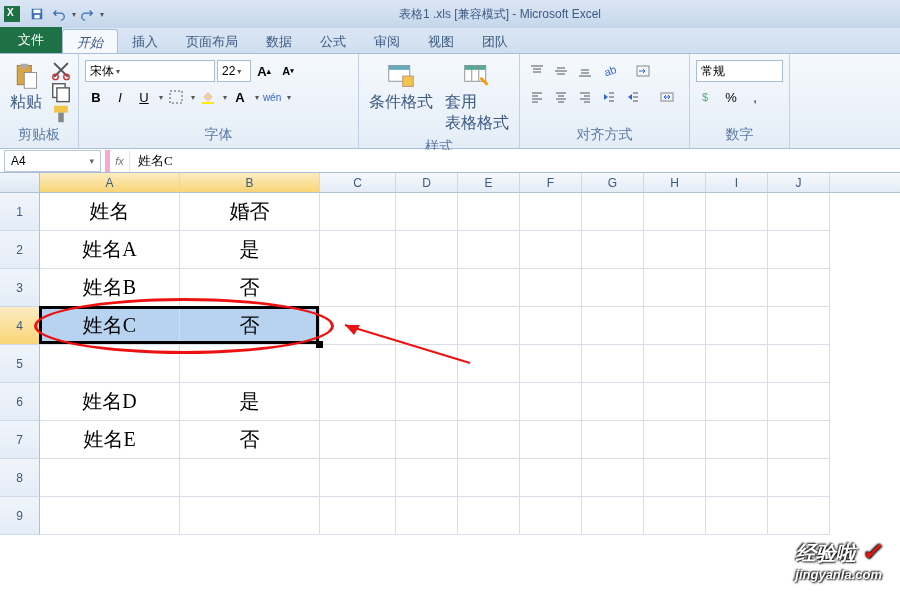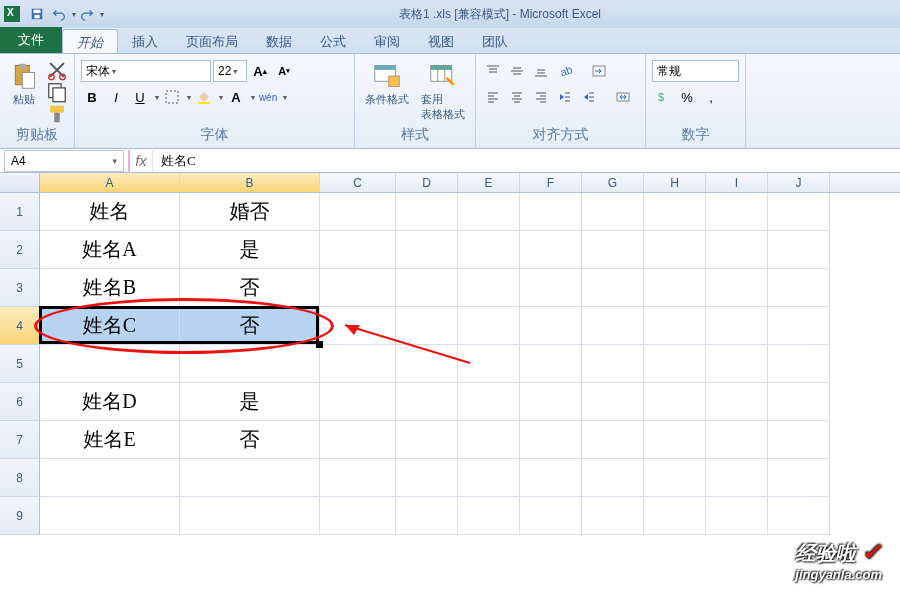--- a/index.html
+++ b/index.html
@@ -20,38 +20,38 @@
 .tab.active { background: #f5f9fd; border: 1px solid #a8bdd8; border-bottom: none; border-radius: 3px 3px 0 0; font-style: italic; }
 
 
 .ribbon { height: 95px; background: linear-gradient(#f5f9fd, #e4edf7); border-bottom: 1px solid #a8bdd8; display: flex; }
 .group { border-right: 1px solid #c0d0e6; padding: 2px 6px; display: flex; flex-direction: column; height: 100%; }
 .group-label { font-size: 14px; color: #5b7aa5; text-align: center; padding: 2px 0; margin-top: auto; }
 .group-content { display: flex; align-items: flex-start; gap: 4px; flex: 1; padding-top: 4px; }
 
 .big-btn { display: flex; flex-direction: column; align-items: center; padding: 2px 4px; cursor: pointer; }
 .big-btn-icon { width: 28px; height: 28px; }
-.big-btn-label { font-size: 11px; color: #3c5a82; margin-top: 2px; }
+.big-btn-label { font-size: 16px; color: #3c5a82; margin-top: 2px; }
 
 .small-btns { display: flex; flex-direction: column; gap: 2px; }
 .small-btn { width: 22px; height: 20px; display: flex; align-items: center; justify-content: center; cursor: pointer; }
 
 .font-controls { display: flex; flex-direction: column; gap: 4px; }
 .font-row { display: flex; gap: 2px; align-items: center; }
 .combo { height: 22px; border: 1px solid #a8bdd8; background: #fff; font-size: 12px; padding: 0 4px; display: flex; align-items: center; }
 .font-name { width: 130px; }
 .font-size { width: 34px; }
 .fmt-btn { width: 22px; height: 22px; display: flex; align-items: center; justify-content: center; cursor: pointer; font-size: 13px; border: 1px solid transparent; }
 
 
 .formula-bar { height: 24px; border-bottom: 1px solid #a8bdd8; display: flex; align-items: center; background: #fff; }
-.name-box { width: 120px; height: 22px; border: 1px solid #bcc8da; margin: 0 4px; padding: 0 6px; font-size: 12px; display: flex; align-items: center; background: #fff; }
+.name-box { width: 97px; height: 22px; border: 1px solid #bcc8da; margin: 0 4px; padding: 0 6px; font-size: 12px; display: flex; align-items: center; background: #fff; }
 .name-box .dd { margin-left: auto; color: #666; font-size: 9px; }
 .fx-area { display: flex; align-items: center; flex: 1; }
-.fx-btn { width: 24px; height: 22px; display: flex; align-items: center; justify-content: center; color: #777; font-size: 15px; font-style: italic; border-left: 2px solid #f9a8d4; }
+.fx-btn { width: 24px; height: 22px; display: flex; align-items: center; justify-content: center; color: #777; font-size: 11px; font-style: italic; border-left: 5px solid #f9a8d4; }
 .formula-input { flex: 1; height: 22px; border: none; border-left: 1px solid #dde5f0; padding: 0 8px; font-size: 13px; font-family: SimSun, serif; }
 
 
 .grid-wrap { position: relative; height: 427px; overflow: hidden; }
 .col-headers { display: flex; height: 20px; background: linear-gradient(#f6f9fd, #e4ecf6); border-bottom: 1px solid #b0c0d8; }
 .corner { width: 40px; border-right: 1px solid #b0c0d8; background: linear-gradient(#f0f5fb,#dde7f2); }
 .col-h { border-right: 1px solid #cdd9e9; text-align: center; font-size: 12px; color: #3c5a82; line-height: 20px; }
 .col-h.sel { background: linear-gradient(#fdecc2, #f8d576); }
 .col-A { width: 140px; } .col-B { width: 140px; } .col-C { width: 76px; }
 .col-std { width: 62px; }

